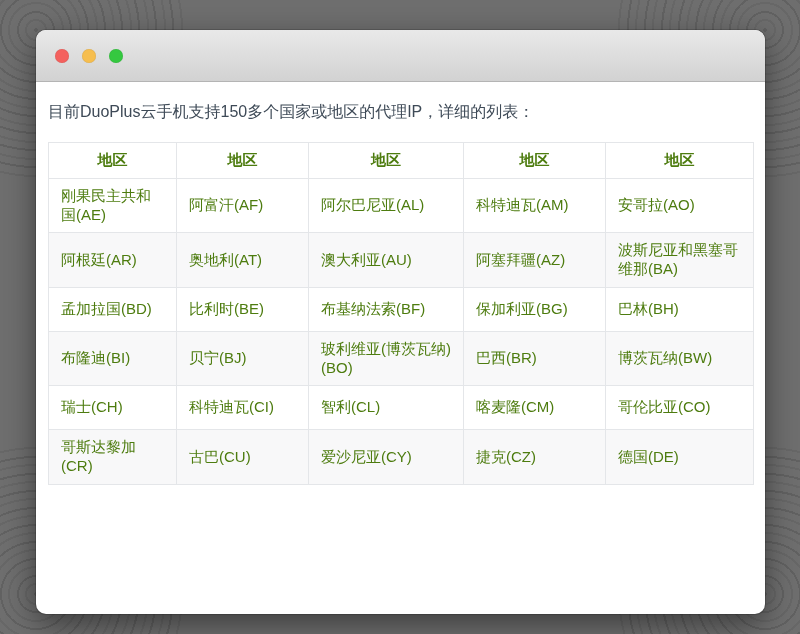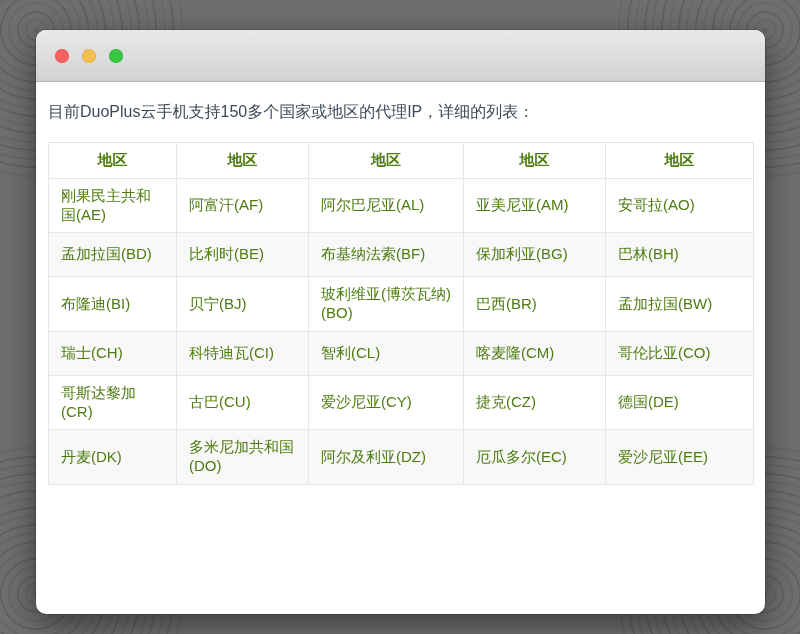--- a/index.html
+++ b/index.html
@@ -96,54 +96,54 @@
             <th>地区</th>
             <th>地区</th>
             <th>地区</th>
           </tr>
         </thead>
       <tbody>
           <tr>
             <td>刚果民主共和国(AE)</td>
             <td>阿富汗(AF)</td>
             <td>阿尔巴尼亚(AL)</td>
-            <td>亚美尼亚(AM)</td>
+            <td>科特迪瓦(AM)</td>
             <td>安哥拉(AO)</td>
+          </tr>
+          <tr>
+            <td>阿根廷(AR)</td>
+            <td>奥地利(AT)</td>
+            <td>澳大利亚(AU)</td>
+            <td>阿塞拜疆(AZ)</td>
+            <td>波斯尼亚和黑塞哥维那(BA)</td>
           </tr>
           <tr>
             <td>孟加拉国(BD)</td>
             <td>比利时(BE)</td>
             <td>布基纳法索(BF)</td>
             <td>保加利亚(BG)</td>
             <td>巴林(BH)</td>
           </tr>
           <tr>
             <td>布隆迪(BI)</td>
             <td>贝宁(BJ)</td>
             <td>玻利维亚(博茨瓦纳)(BO)</td>
             <td>巴西(BR)</td>
-            <td>孟加拉国(BW)</td>
+            <td>博茨瓦纳(BW)</td>
           </tr>
           <tr>
             <td>瑞士(CH)</td>
             <td>科特迪瓦(CI)</td>
             <td>智利(CL)</td>
             <td>喀麦隆(CM)</td>
             <td>哥伦比亚(CO)</td>
           </tr>
           <tr>
             <td>哥斯达黎加(CR)</td>
             <td>古巴(CU)</td>
             <td>爱沙尼亚(CY)</td>
             <td>捷克(CZ)</td>
             <td>德国(DE)</td>
           </tr>
-          <tr>
-            <td>丹麦(DK)</td>
-            <td>多米尼加共和国(DO)</td>
-            <td>阿尔及利亚(DZ)</td>
-            <td>厄瓜多尔(EC)</td>
-            <td>爱沙尼亚(EE)</td>
-          </tr>
         </tbody>
     </table>
   </div>
 </div>
 
 </body></html>

